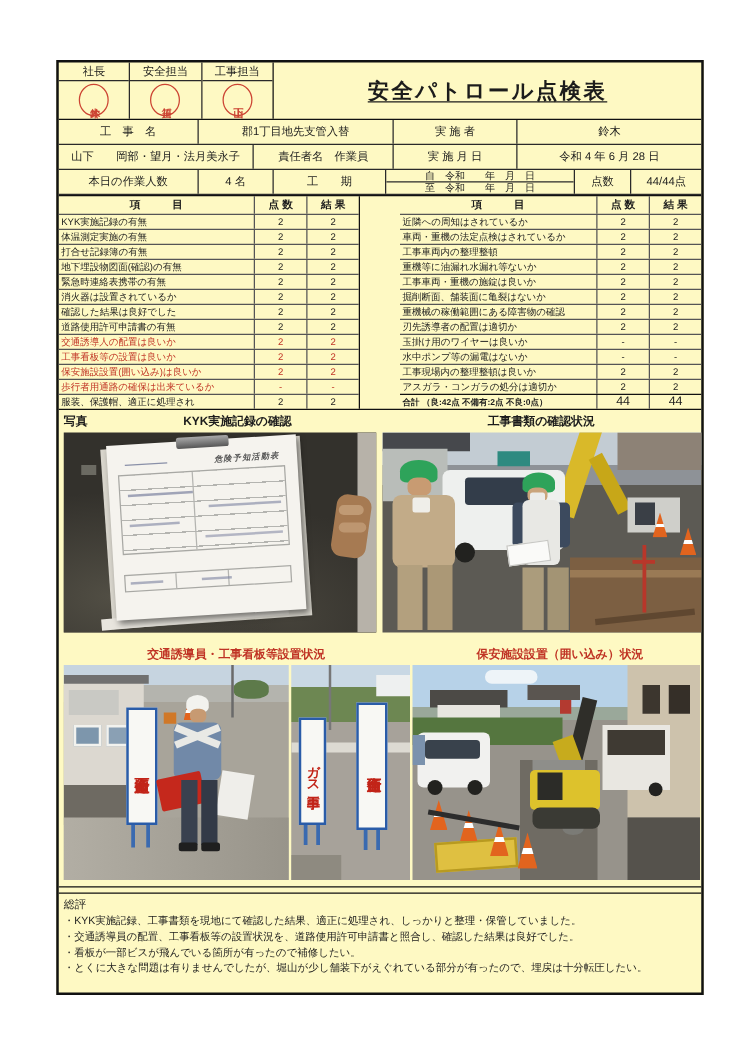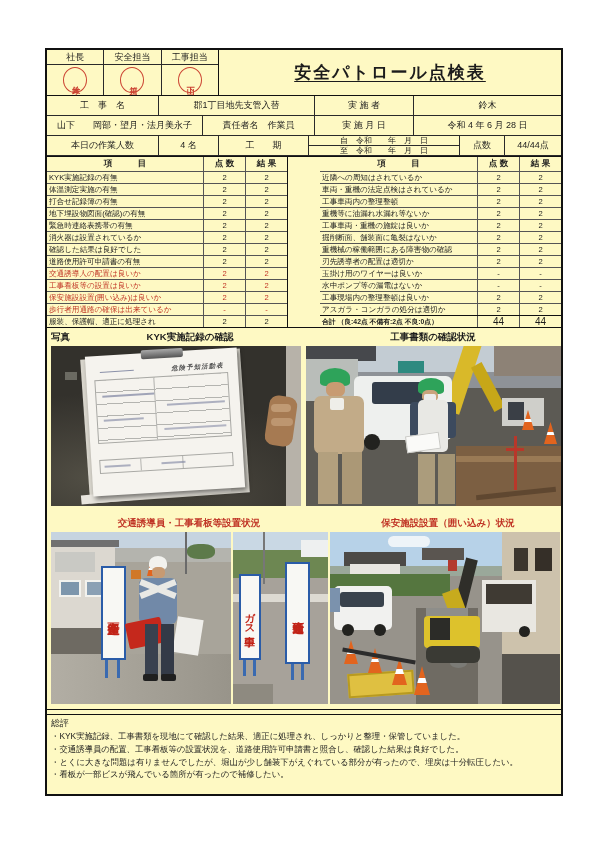--- a/index.html
+++ b/index.html
@@ -420,19 +420,19 @@
         <i style="left:12px;top:122px;width:74px;height:4px;background:#2c2c2c;transform:rotate(10deg);"></i>
       </div>
     </div>
 
     <div class="gap"></div>
     <div class="summary">
       <div class="summary-label">総評</div>
       <div id="summary-lines">
           <div class="sline">・KYK実施記録、工事書類を現地にて確認した結果、適正に処理され、しっかりと整理・保管していました。</div>
           <div class="sline">・交通誘導員の配置、工事看板等の設置状況を、道路使用許可申請書と照合し、確認した結果は良好でした。</div>
+          <div class="sline">・看板が一部ビスが飛んでいる箇所が有ったので補修したい。</div>
           <div class="sline">・とくに大きな問題は有りませんでしたが、堀山が少し舗装下がえぐれている部分が有ったので、埋戻は十分転圧したい。</div>
-          <div class="sline">・看板が一部ビスが飛んでいる箇所が有ったので補修したい。</div>
         </div>
     </div>
 
   </div>
 </div>
 
 </body></html>

